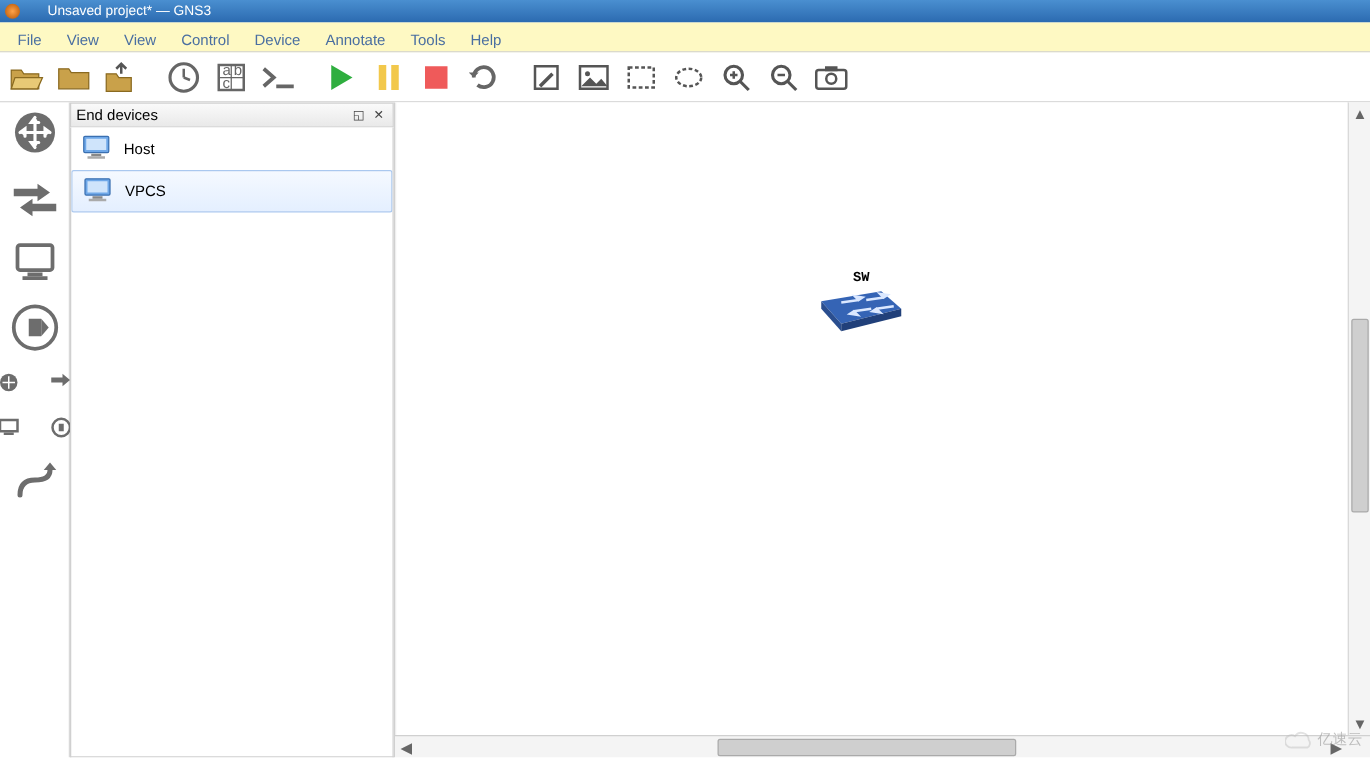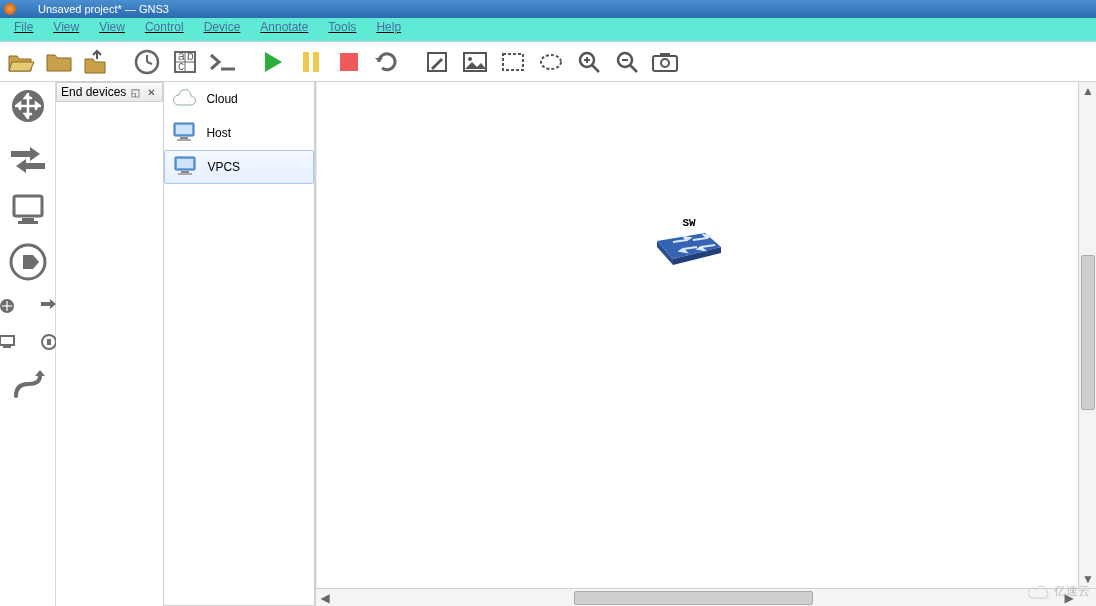--- a/index.html
+++ b/index.html
@@ -2,35 +2,35 @@
 <html><head>
 <meta charset="utf-8">
 <style>
 * { box-sizing: border-box; margin: 0; padding: 0; font-family: "Segoe UI", Tahoma, sans-serif; font-size: 12px; }
 html, body { width: 1096px; height: 606px; overflow: hidden; background: #fff; }
 
 .titlebar { height: 18px; background: linear-gradient(#4a8fd0, #2b6ab0); display: flex; align-items: center; padding: 0 4px; color: #fff; }
 .titlebar .appicon { width: 12px; height: 12px; background: radial-gradient(circle,#ffa34a 0%,#b35100 100%); border-radius: 50%; margin-right: 4px; }
 .titlebar span { font-size: 11px; margin-left: 18px; }
 
-.menubar { height: 24px; background: #5eead4; display: flex; align-items: flex-start; padding: 0 4px; border-bottom: 1px solid #d0d0d0; text-decoration: underline; }
+.menubar { height: 24px; background: #fef9c3; display: flex; align-items: flex-end; padding: 0 4px; border-bottom: 1px solid #d0d0d0; }
 .menubar div { padding: 2px 10px; color: #4a6fa1; font-size: 12px; cursor: default; }
 
 .toolbar { height: 40px; background: #fff; display: flex; align-items: center; padding: 0 4px; border-bottom: 1px solid #d0d0d0; gap:4px;}
 .tbtn { width: 34px; height: 34px; display:flex; align-items:center; justify-content:center; border-radius:3px;}
 .tsep { width:8px; }
 
 .body { display:flex; height: calc(606px - 18px - 24px - 40px); }
 
 .left-dock { width: 56px; background:#fff; border-right:1px solid #d9d9d9; display:flex; flex-direction:column; align-items:center; padding-top:2px; gap:8px; }
 .dockbtn { width:44px; height:44px; display:flex; align-items:center; justify-content:center; border-radius:4px; }
 .dockbtn.small { width:40px; height:28px; }
 .dockrow { display:flex; gap:2px; }
 
-.panel { width: 260px; background:#fff; display:flex; border-right:1px solid #d0d0d0;}
+.panel { width: 260px; background:#fff; display:flex; flex-direction:column; border-right:1px solid #d0d0d0;}
 .panel-header { height:20px; background:linear-gradient(#fafafa,#e9e9e9); border:1px solid #d0d0d0; display:flex; align-items:center; padding:0 4px; font-family: "Courier New", monospace; font-size:12px; }
 .panel-header .spacer{flex:1}
 .panel-header .pbtn{width:14px;height:14px;display:flex;align-items:center;justify-content:center;font-size:10px;color:#444;margin-left:2px;}
 .panel-list { flex:1; background:#fff; border:1px solid #d0d0d0; border-top:none; overflow:auto;}
 .list-item { height:34px; display:flex; align-items:center; padding:0 6px; gap:8px; }
 .list-item.selected { background:linear-gradient(#f5f9ff,#e4efff); border:1px solid #aac8ef; border-radius:2px;}
 .list-item .lbl{ font-size:12px;}
 
 .canvas-wrap { flex:1; display:flex; flex-direction:column; position:relative; background:#fff;}
 .canvas { flex:1; position:relative; overflow:hidden; background:#fff; border-left:1px solid #eee;}
@@ -258,26 +258,20 @@
   </div>
 
   <div class="panel">
     <div class="panel-header">
       <span>End devices</span>
       <span class="spacer"></span>
       <span class="pbtn">◱</span>
       <span class="pbtn">✕</span>
     </div>
     <div class="panel-list" id="device-list">
-        <div class="list-item">
-          <span><svg width="28" height="22" viewBox="0 0 28 22">
-              <path d="M8 18 A5 5 0 1 1 9 8 A6 6 0 0 1 21 9 A4.5 4.5 0 0 1 21 18 Z" fill="#fdfdfd" stroke="#9aa"></path>
-            </svg></span>
-          <span class="lbl">Cloud</span>
-        </div>
         <div class="list-item">
           <span><svg width="28" height="24" viewBox="0 0 28 24">
               <rect x="4" y="3" width="20" height="13" rx="1" fill="#6fa8e8" stroke="#3a6fb0"></rect>
               <rect x="6" y="5" width="16" height="9" fill="#cfe4fb"></rect>
               <rect x="10" y="17" width="8" height="2" fill="#888"></rect>
               <rect x="7" y="19" width="14" height="2" fill="#aaa"></rect>
             </svg></span>
           <span class="lbl">Host</span>
         </div>
         <div class="list-item selected">

